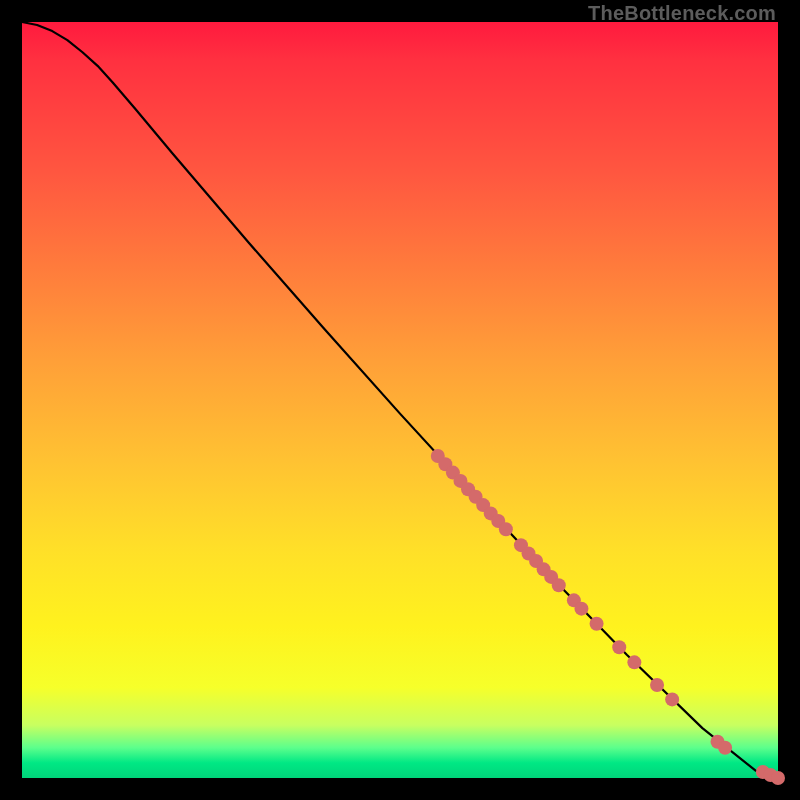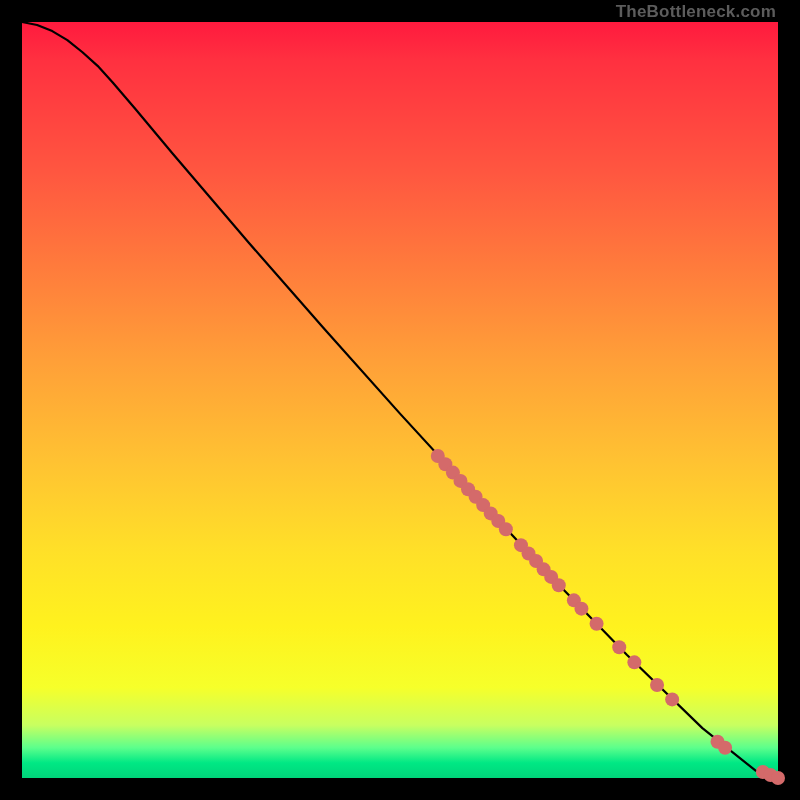--- a/index.html
+++ b/index.html
@@ -40,21 +40,21 @@
       #5cff8c 96%,
       #00e884 98%,
       #00d47a 100%
     );
   }
   .watermark {
     position: absolute;
     top: 2px;
     right: 24px;
     font-family: Arial, Helvetica, sans-serif;
-    font-size: 17px;
+    font-size: 20px;
     font-weight: 600;
     color: #5c5c5c;
     letter-spacing: 0.2px;
     user-select: none;
   }
   svg.curve {
     position: absolute;
     left: 22px;
     top: 22px;
     width: 756px;

